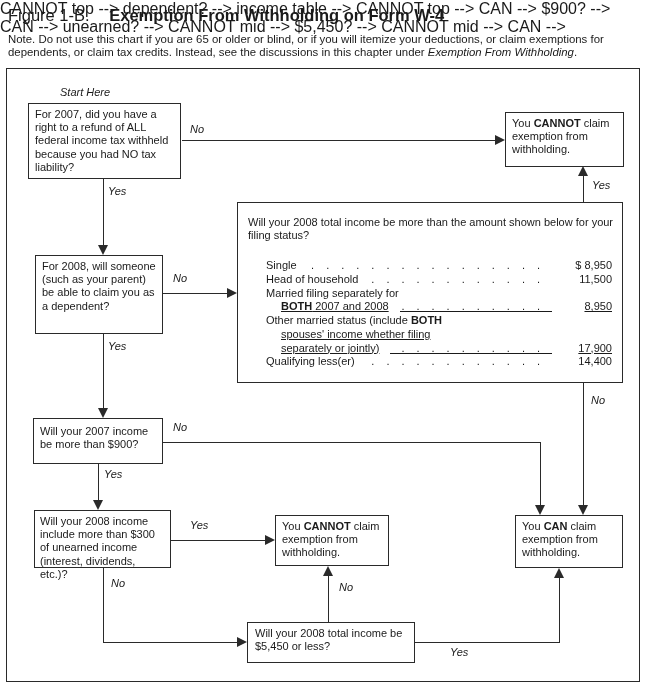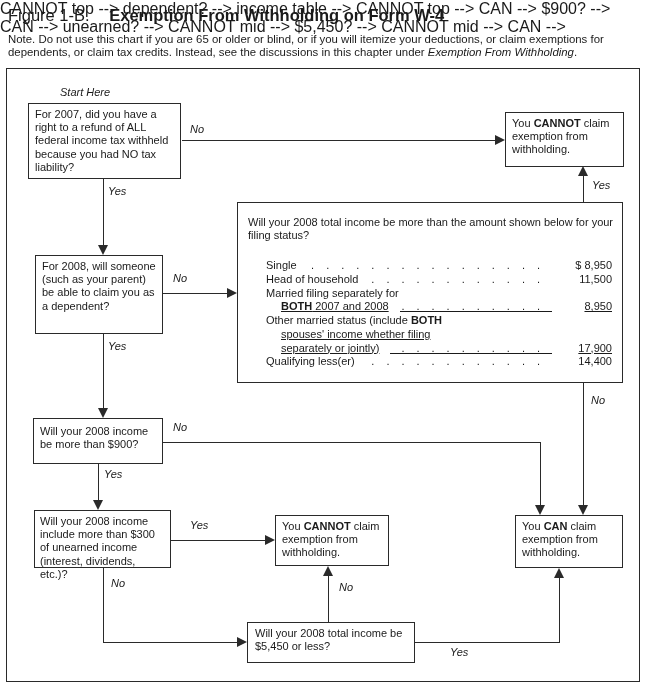--- a/index.html
+++ b/index.html
@@ -110,21 +110,21 @@
     </div>
   </div>
 
   
   <div class="box" style="left:35px; top:255px; width:128px; height:79px;">
     <span>For 2008, will someone (such as your parent) be able to claim you as a dependent?</span>
   </div>
 
   
   <div class="box" style="left:33px; top:418px; width:130px; height:46px; padding-top:6px;">
-    <span>Will your 2008 income be more than $900?</span>
+    <span>Will your 2007 income be more than $900?</span>
   </div>
 
   
   <div class="box" style="left:34px; top:510px; width:137px; height:58px; padding:4px 5px;">
     <span>Will your 2008 income include more than $300 of unearned income (interest, dividends, etc.)?</span>
   </div>
 
   
   <div class="box" style="left:275px; top:515px; width:114px; height:51px;">
     <span>You </span><b>CANNOT</b><span> claim exemption from withholding.</span>

